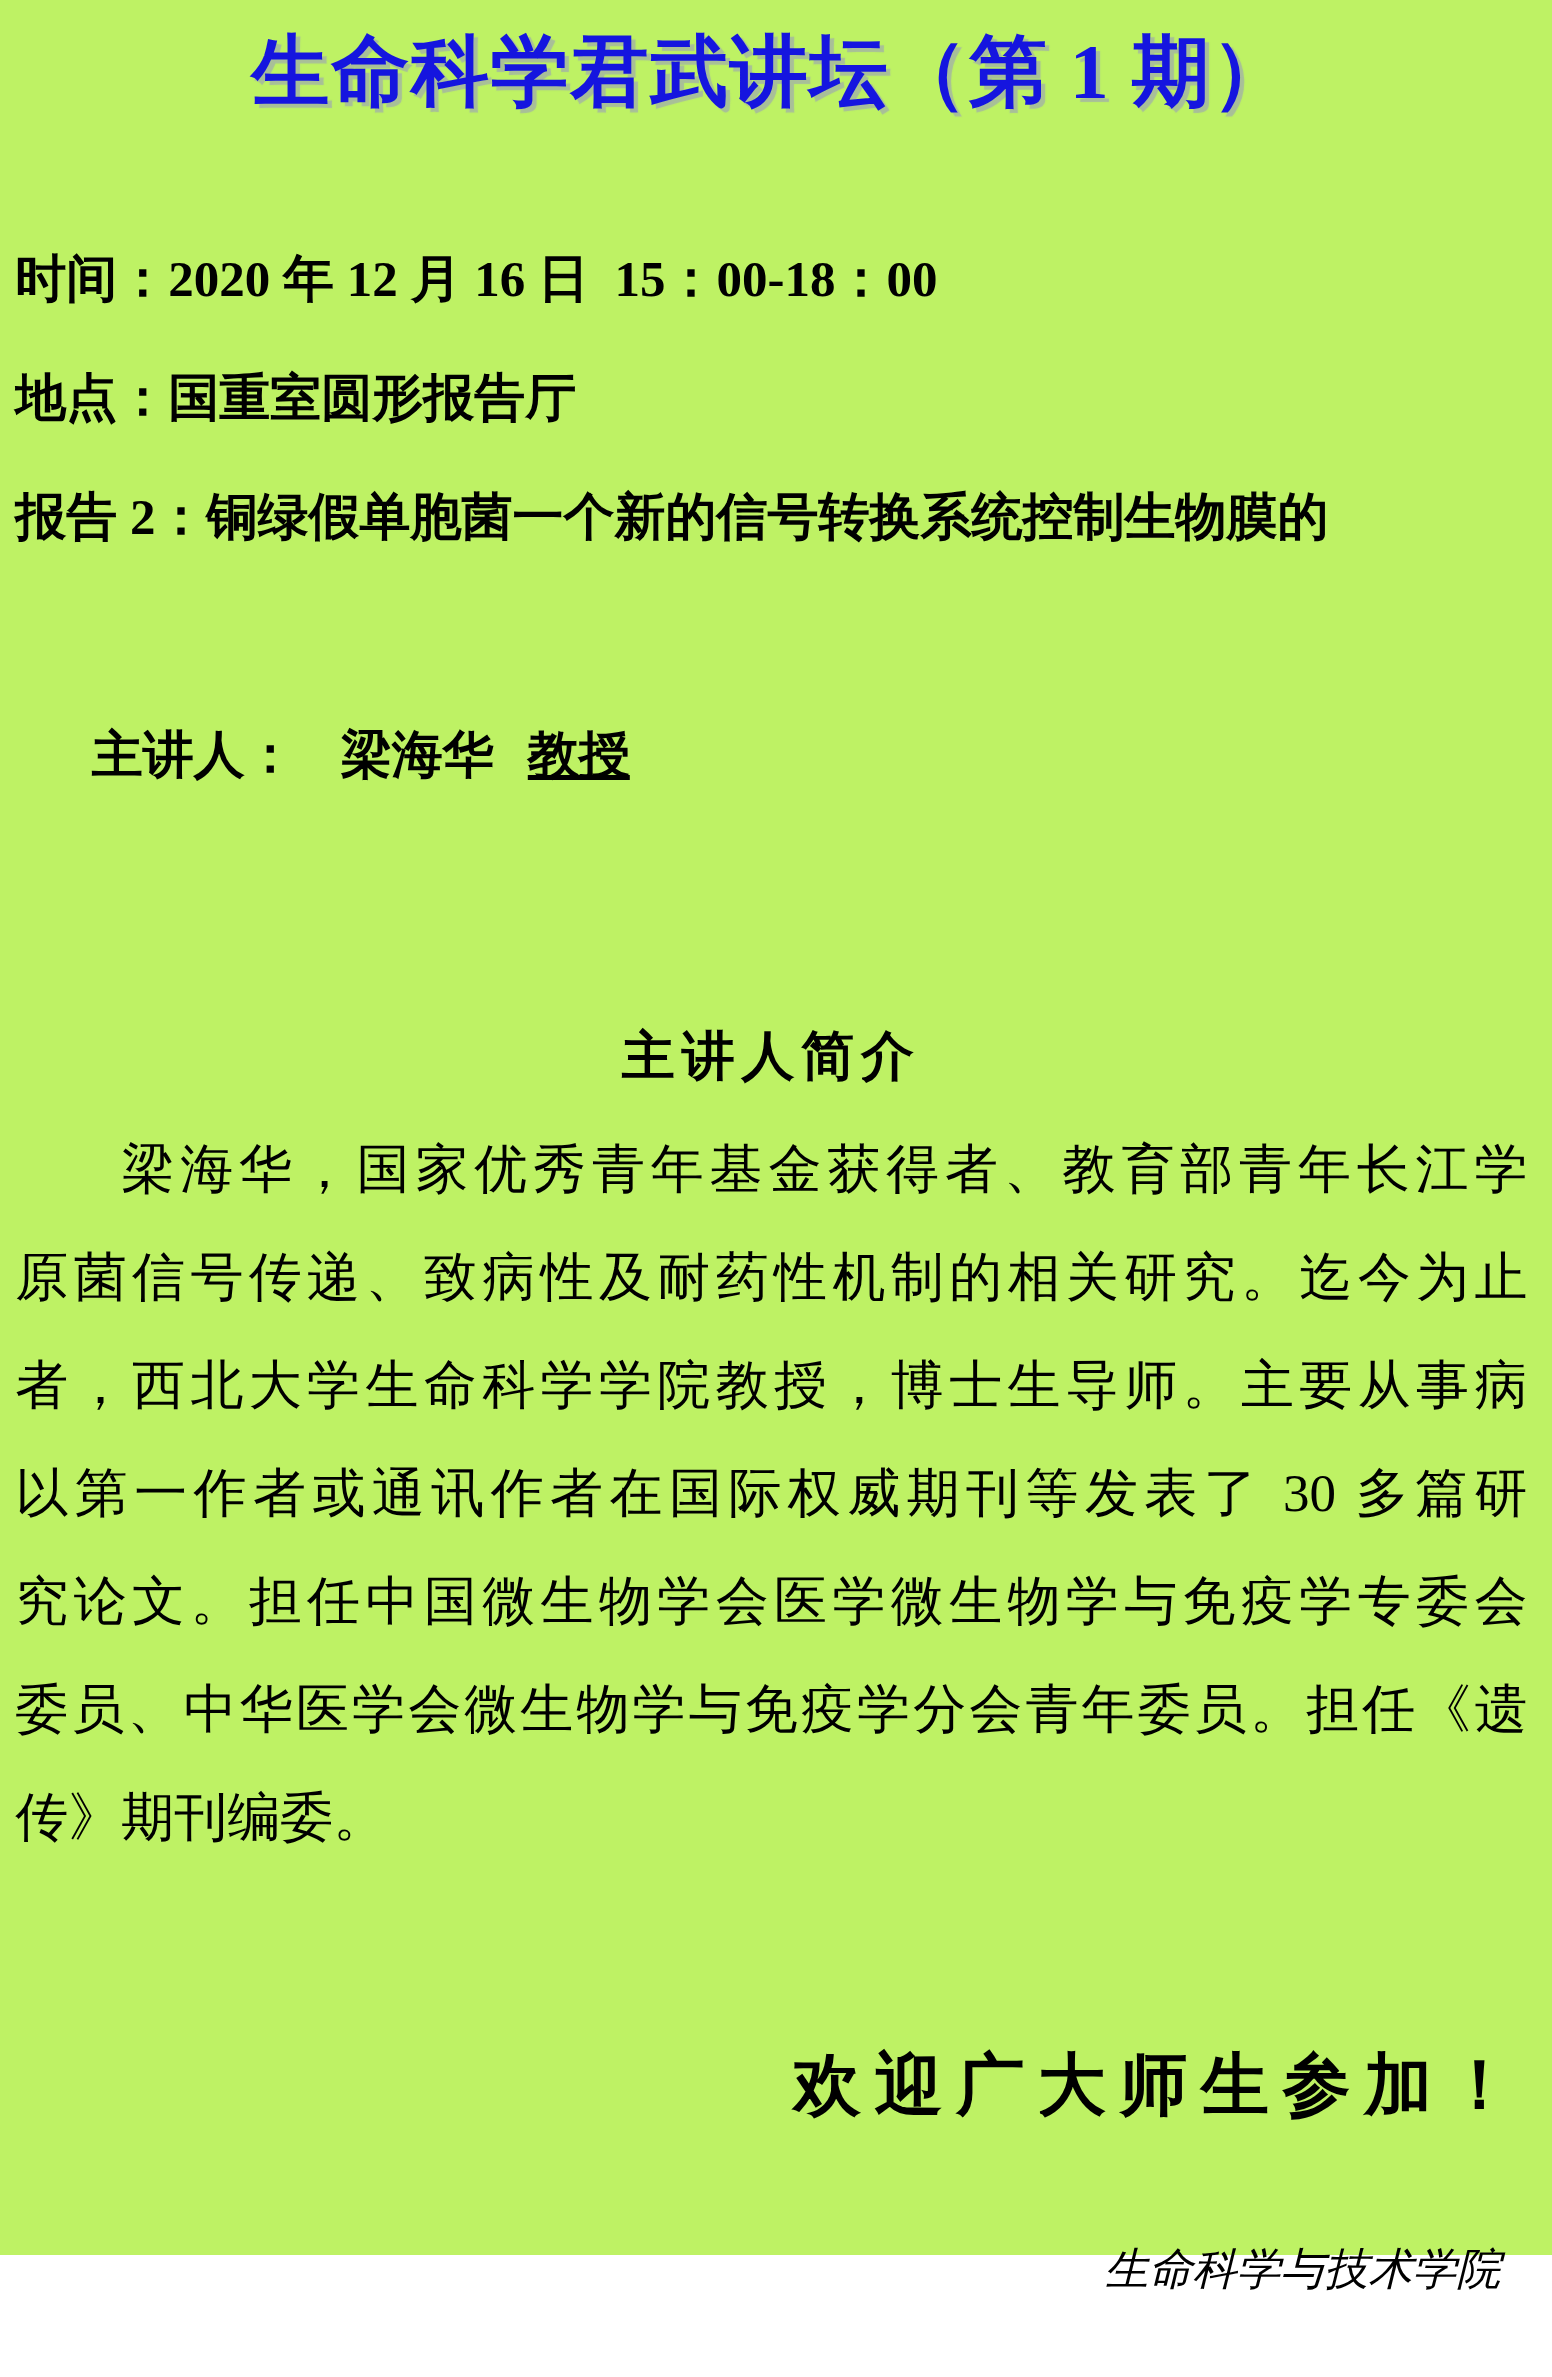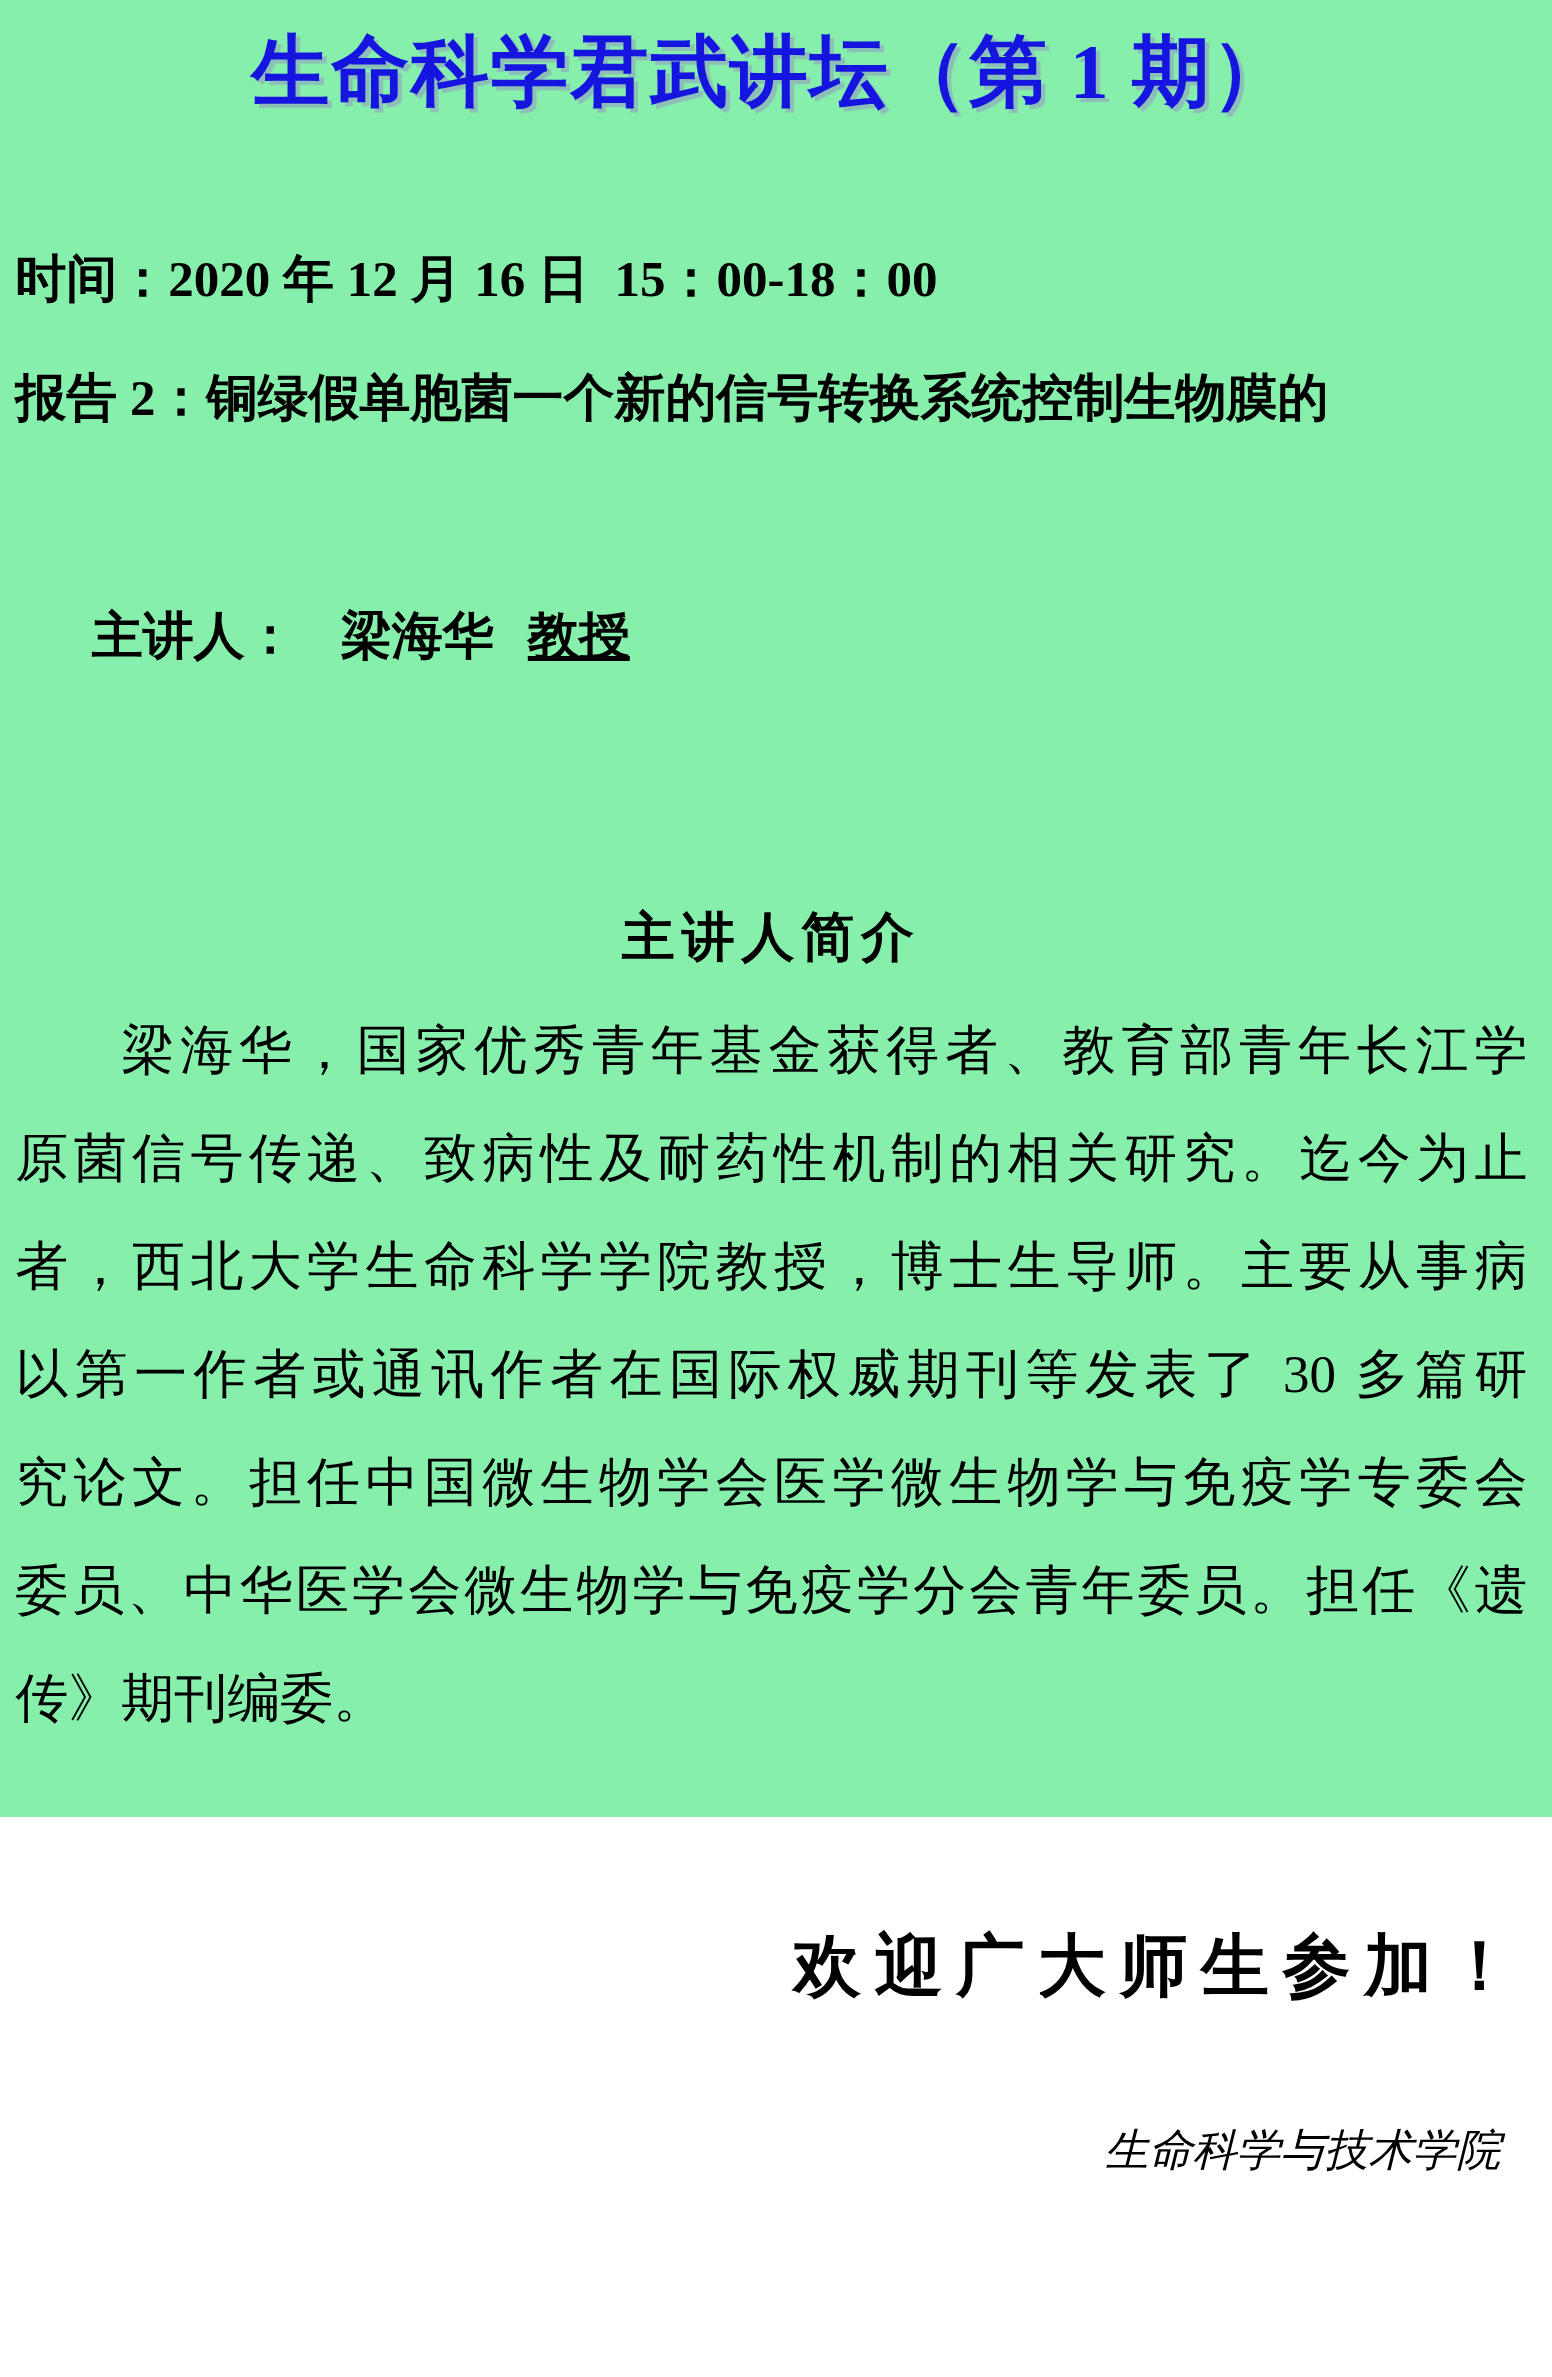--- a/index.html
+++ b/index.html
@@ -10,23 +10,23 @@
   body {
     width: 1553px;
     height: 2377px;
     font-family: "Liberation Serif", "DejaVu Serif", serif;
     color: #000000;
     overflow: hidden;
   }
   .page {
     box-sizing: border-box;
     width: 1553px;
-    height: 1817px;
+    height: 2255px;
     padding: 24px 25.6px 0 15.3px;
-    background: #86efac;
+    background: #bef264;
   }
   .title {
     margin: 0;
     text-align: center;
     font-size: 78px;
     line-height: 95px;
     font-weight: 800;
     letter-spacing: 1.7px;
     color: var(--title-blue, #1515df);
     text-shadow: 4.3px 4.3px 0.9px rgba(150, 150, 195, 0.55);
@@ -86,20 +86,21 @@
 </style>
 </head>
 <body>
 
 <div class="page">
 
   <h1 class="title">生命科学君武讲坛（第 1 期）</h1>
 
   <div class="info">
     <div class="info-line">时间：2020 年 12 月 16 日  15：00-18：00</div>
+    <div class="info-line">地点：国重室圆形报告厅</div>
     <div class="info-line">报告 2：铜绿假单胞菌一个新的信号转换系统控制生物膜的</div>
     <div class="info-line">
       <span>主讲人：</span><span class="speaker-name">梁海华</span><span class="speaker-title">教授</span>
     </div>
   </div>
 
   <h2 class="bio-heading">主讲人简介</h2>
 
   <div class="bio">
     <div class="bio-line first">梁海华，国家优秀青年基金获得者、教育部青年长江学</div>

